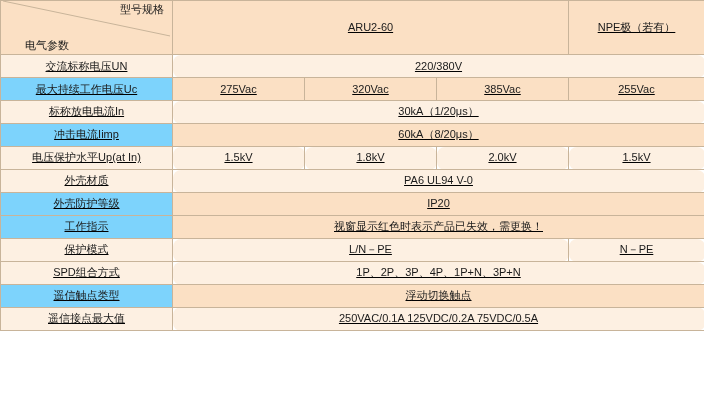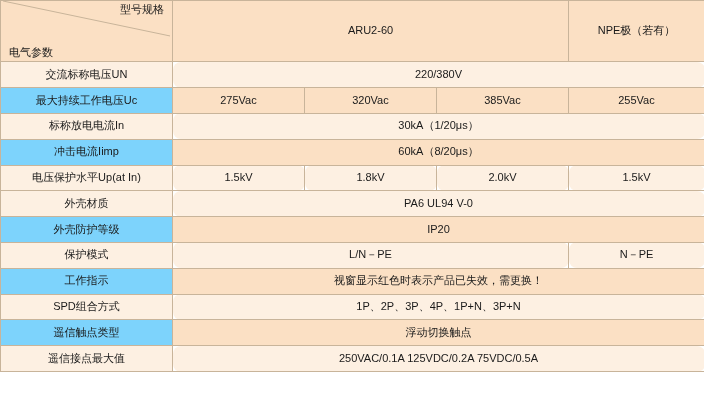--- a/index.html
+++ b/index.html
@@ -10,21 +10,22 @@
   body {
     width: 704px;
     height: 400px;
     font-family: "Liberation Sans", sans-serif;
     overflow: hidden;
   }
   #spec-table {
     border-collapse: collapse;
     table-layout: fixed;
     width: 704px;
-    height: 372px;
+    height: 331px;
+    text-decoration: underline;
   }
   #spec-table td {
     border: 1px solid #c8b49a;
     font-size: 11px;
     color: #1a1a1a;
     text-align: center;
     vertical-align: middle;
     padding: 0 2px;
     line-height: 1.25;
     white-space: nowrap;
@@ -71,21 +72,21 @@
   }
   .corner-line svg { display: block; }
   .corner-top {
     position: absolute;
     right: 6px;
     top: 2px;
     font-size: 11px;
   }
   .corner-bottom {
     position: absolute;
-    left: 6px;
+    left: 22px;
     bottom: 2px;
     font-size: 11px;
     text-align: right;
   }
 </style>
 </head>
 <body>
 
 <table id="spec-table">
   <colgroup>
@@ -149,28 +150,28 @@
       <td class="label-alt">外壳材质</td>
       <td class="val" colspan="4">PA6  UL94 V-0</td>
     </tr>
 
     <tr>
       <td class="label">外壳防护等级</td>
       <td class="val-alt" colspan="4">IP20</td>
     </tr>
 
     <tr>
+      <td class="label">工作指示</td>
+      <td class="val-alt" colspan="4">视窗显示红色时表示产品已失效，需更换！</td>
+    </tr>
+
+    <tr>
       <td class="label-alt">保护模式</td>
       <td class="val" colspan="3">L/N－PE</td>
       <td class="val">N－PE</td>
-    </tr>
-
-    <tr>
-      <td class="label">工作指示</td>
-      <td class="val-alt" colspan="4">视窗显示红色时表示产品已失效，需更换！</td>
     </tr>
 
     <tr>
       <td class="label-alt">SPD组合方式</td>
       <td class="val" colspan="4">1P、2P、3P、4P、1P+N、3P+N</td>
     </tr>
 
     <tr>
       <td class="label">遥信触点类型</td>
       <td class="val-alt" colspan="4">浮动切换触点</td>

